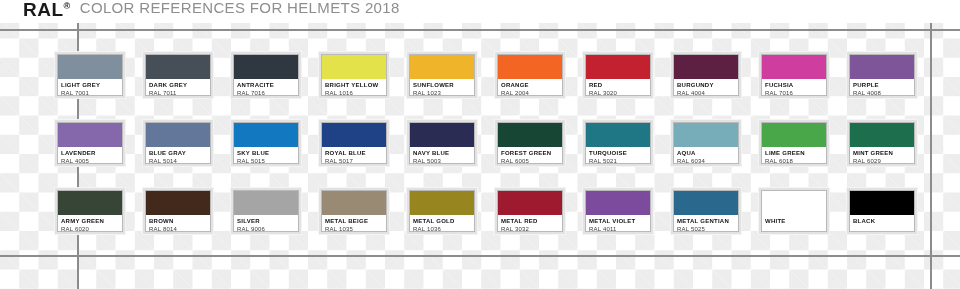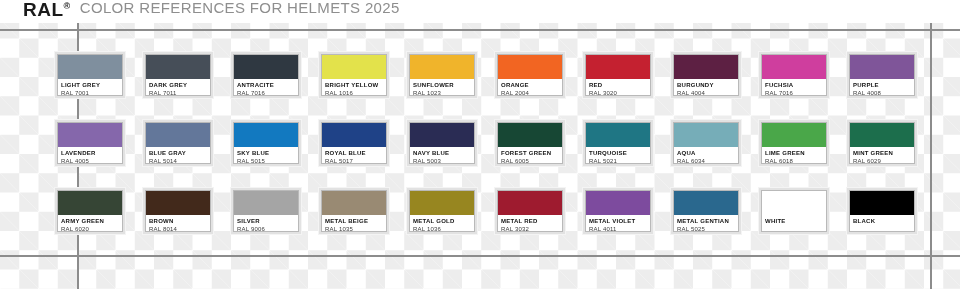--- a/index.html
+++ b/index.html
@@ -145,21 +145,21 @@
 
 <div id="canvas">
 
   <div class="guide-v" id="guide-v-left"></div>
   <div class="guide-v" id="guide-v-right"></div>
   <div class="guide-h" id="guide-h-top"></div>
   <div class="guide-h" id="guide-h-bottom"></div>
 
   <div id="header">
     <span id="brand"><span>RAL</span><span id="brand-reg">®</span></span>
-    <span id="header-title">COLOR REFERENCES FOR HELMETS 2025</span>
+    <span id="header-title">COLOR REFERENCES FOR HELMETS 2018</span>
   </div>
 
   <div id="grid">
       <div class="swatch-row" style="height: 68px;">
         <div class="swatch-card" style="left: 55px; top: 23px; width: 70px; height: 46px;">
           <div class="swatch-inner">
             <div class="swatch-color" style="background: rgb(127, 143, 158);"></div>
             <div class="swatch-label">
               <div class="swatch-name">LIGHT GREY</div>
               <div class="swatch-code">RAL 7001</div>

